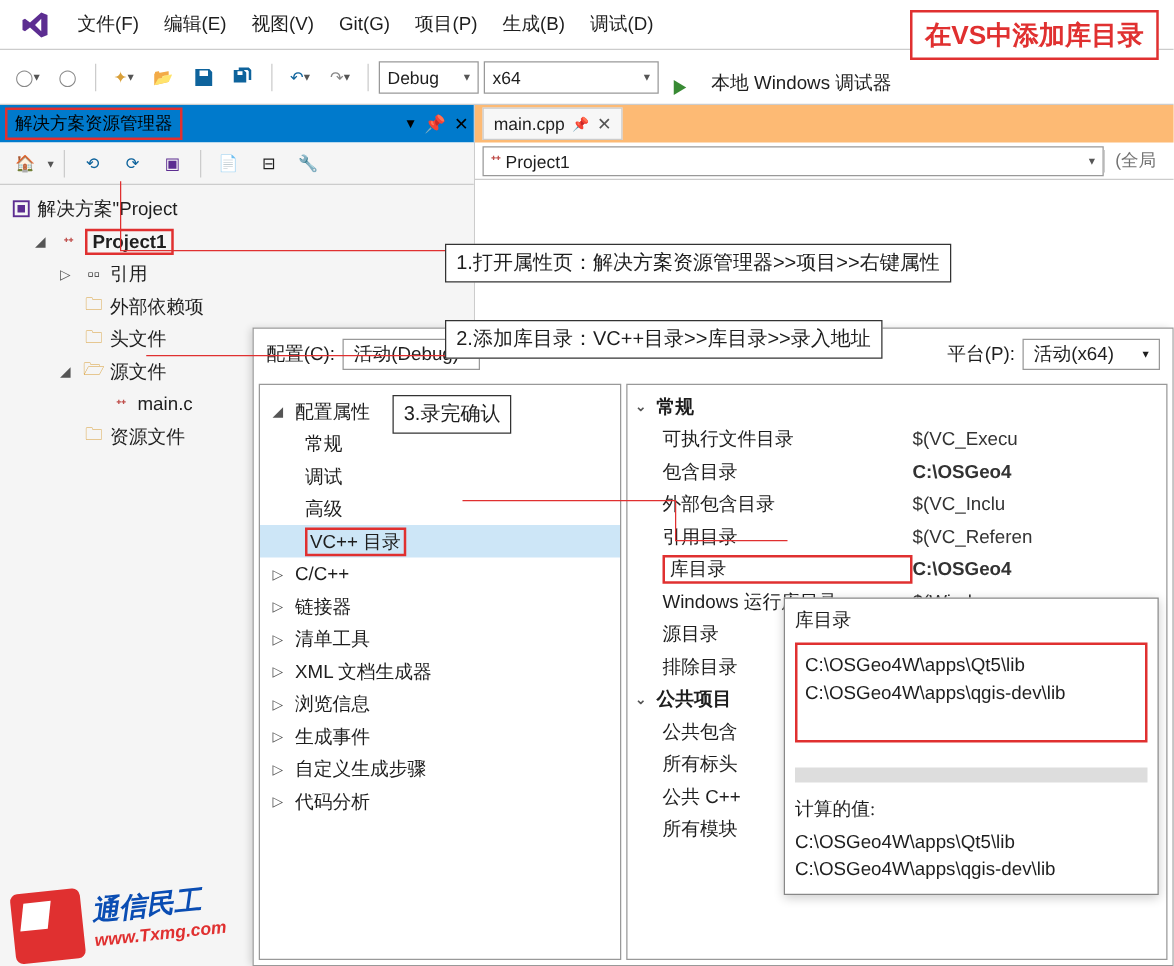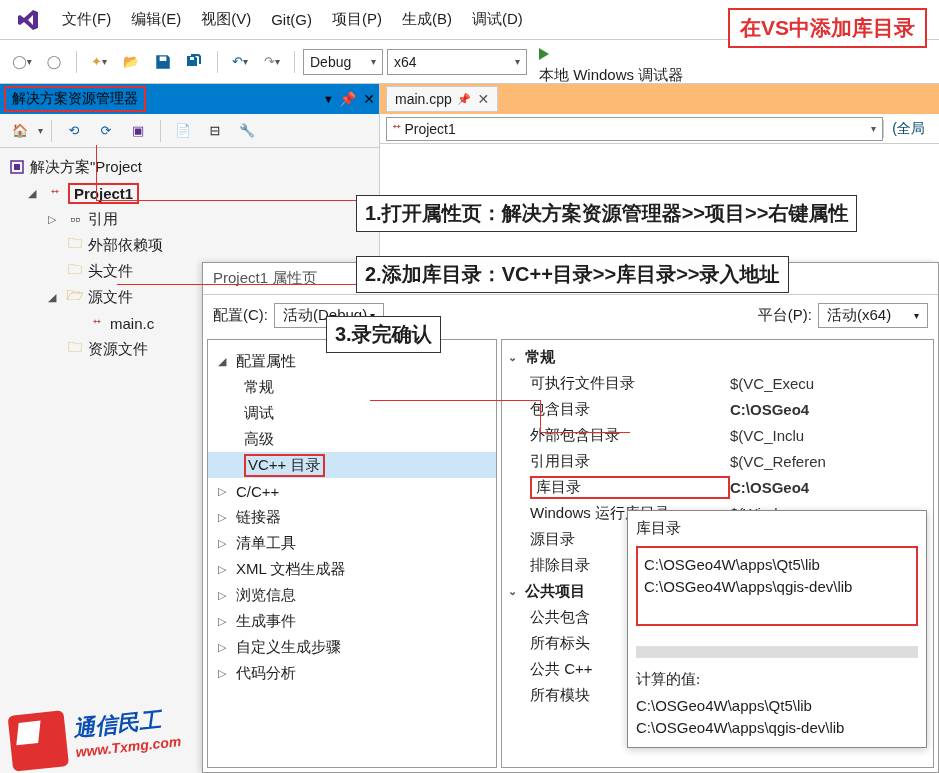--- a/index.html
+++ b/index.html
@@ -12,21 +12,21 @@
 
 
 .annot-topright { position: absolute; top: 8px; right: 12px; border: 2px solid #e03030; color: #e03030; font-size: 21px; font-weight: bold; padding: 4px 10px; background: #fff; }
 
 
 .toolbar { display: flex; align-items: center; height: 44px; border-bottom: 1px solid #ccc; padding: 0 8px; gap: 4px; }
 .tb-btn { width: 28px; height: 28px; display: flex; align-items: center; justify-content: center; border: 1px solid transparent; }
 .tb-sep { width: 1px; height: 22px; background: #ccc; margin: 0 4px; }
 .tb-dropdown { display: flex; align-items: center; border: 1px solid #999; height: 26px; padding: 0 6px; font-size: 14px; background: #fff; min-width: 80px; }
 .tb-dropdown .chev { margin-left: auto; font-size: 10px; color: #555; }
-.play-btn { display: flex; align-items: flex-start; gap: 6px; padding: 0 8px; height: 28px; font-size: 15px; flex-direction: column; }
+.play-btn { display: flex; align-items: flex-end; gap: 20px; padding: 0 8px; height: 28px; font-size: 15px; }
 .play-tri { width: 0; height: 0; border-left: 10px solid #388a34; border-top: 6px solid transparent; border-bottom: 6px solid transparent; }
 
 
 .main-area { display: flex; height: calc(100% - 84px); position: relative; }
 
 
 .sol-panel { width: 380px; display: flex; flex-direction: column; border-right: 1px solid #ccc; }
 .sol-header { background: #007acc; color: #000000; height: 30px; display: flex; align-items: center; padding: 0 4px; font-size: 14px; }
 .sol-header-title { border: 2px solid #e03030; padding: 2px 6px; }
 .sol-header-icons { margin-left: auto; display: flex; gap: 6px; align-items: center; }
@@ -43,21 +43,21 @@
 
 
 .editor-area { flex: 1; display: flex; flex-direction: column; }
 .ed-tabs { height: 30px; display: flex; align-items: center; padding: 0 6px; background: #fdba74; }
 .ed-tab { display: flex; align-items: center; gap: 6px; padding: 4px 8px; background: #f7f7f7; border: 1px solid #ccc; font-size: 14px; }
 .ed-tab .pin { font-size: 11px; color: #777; }
 .ed-tab .close { font-size: 14px; color: #555; }
 .ed-nav { height: 30px; display: flex; align-items: center; padding: 0 6px; border-bottom: 1px solid #ccc; }
 .ed-nav-box { flex: 1; border: 1px solid #999; height: 24px; display: flex; align-items: center; padding: 0 6px; font-size: 14px; }
 .ed-nav-icon { color: #c0504d; font-weight: bold; font-size: 11px; margin-right: 4px; }
-.ed-side { width: 50px; border-left: 1px solid #ccc; display: flex; align-items: center; justify-content: center; font-size: 14px; color: #0c4a6e; }
+.ed-side { width: 50px; border-left: 1px solid #ccc; display: flex; align-items: center; justify-content: center; font-size: 14px; color: #737373; }
 
 
 .prop-dialog { position: absolute; left: 202px; top: 178px; right: 0; bottom: 0; background: #fff; border: 1px solid #999; box-shadow: -2px 0 6px rgba(0,0,0,.15); display: flex; flex-direction: column; z-index: 5; }
 .prop-title { height: 32px; display: flex; align-items: center; padding: 0 10px; font-size: 15px; color: #555; border-bottom: 1px solid #ccc; }
 .prop-config { height: 40px; display: flex; align-items: center; padding: 0 10px; gap: 6px; font-size: 15px; }
 .prop-config .dd { border: 1px solid #999; padding: 2px 8px; display: flex; align-items: center; min-width: 110px; }
 .prop-config .dd .chev { margin-left: auto; font-size: 10px; }
 .prop-body { flex: 1; display: flex; }
 .prop-tree { width: 290px; border: 1px solid #999; margin: 4px; padding: 8px 0; font-size: 15px; overflow: hidden; }
 .prop-tree-row { display: flex; align-items: center; height: 26px; padding-left: 10px; gap: 6px; }
@@ -77,21 +77,21 @@
 
 .lib-popup { position: absolute; right: 6px; top: 170px; width: 300px; background: #fff; border: 1px solid #888; box-shadow: 0 2px 8px rgba(0,0,0,.2); padding: 8px; font-size: 15px; z-index: 8; }
 .lib-popup-title { font-size: 15px; margin-bottom: 8px; }
 .lib-paths { border: 2px solid #e03030; padding: 6px; margin-bottom: 20px; min-height: 80px; }
 .lib-paths div { line-height: 22px; }
 .lib-scroll { height: 12px; background: #ddd; margin-bottom: 12px; }
 .lib-calc-label { font-size: 15px; margin-bottom: 6px; font-family: Liberation Serif, serif; }
 .lib-calc { font-size: 15px; line-height: 22px; }
 
 
-.annot-num { position: absolute; background: #fff; border: 1px solid #333; padding: 4px 8px; font-size: 20px; z-index: 20; white-space: nowrap; font-weight: bold; }
+.annot-num { position: absolute; background: #fff; border: 1px solid #333; padding: 4px 8px; font-size: 16px; z-index: 20; white-space: nowrap; }
 
 
 .redline { position: absolute; background: #e03030; z-index: 15; }
 
 
 .watermark { position: absolute; left: 10px; bottom: 10px; z-index: 30; display: flex; align-items: center; gap: 8px; transform: rotate(-6deg); }
 .wm-logo { width: 56px; height: 56px; background: #e03030; border-radius: 6px; position: relative; }
 .wm-logo::before { content:""; position:absolute; top:8px; left:8px; width:22px; height:22px; background:#fff; transform: skewX(-12deg); }
 .wm-text { display:flex; flex-direction:column; font-weight:bold; }
 .wm-cn { color:#0a4db3; font-size:22px; font-style: italic; }
@@ -260,21 +260,20 @@
       <div class="ed-nav-box">
         <span class="ed-nav-icon">⁺⁺</span>
         <span>Project1</span>
         <span class="chev-down" style="margin-left:auto">▾</span>
       </div>
       <div class="ed-side">(全局</div>
     </div>
   </div>
 
   <div class="prop-dialog">
-    <div class="prop-title">Project1 属性页</div>
     <div class="prop-config">
       <span>配置(C):</span>
       <div class="dd">
           <span>活动(Debug)</span>
           <span class="chev">▾</span>
         </div>
       <span style="margin-left:auto">平台(P):</span>
       <div class="dd">
           <span>活动(x64)</span>
           <span class="chev">▾</span>
@@ -397,21 +396,21 @@
           </div>
         </div>
       </div>
     </div>
   </div>
 
 </div>
 
 <div class="annot-num" style="left:356px; top:195px;">1.打开属性页：解决方案资源管理器&gt;&gt;项目&gt;&gt;右键属性</div>
 <div class="annot-num" style="left:356px; top:256px;">2.添加库目录：VC++目录&gt;&gt;库目录&gt;&gt;录入地址</div>
-<div class="annot-num" style="left:326px; top:316px;">3.录完确认</div>
+<div class="annot-num" style="left:314px; top:316px;">3.录完确认</div>
 
 <div class="redline" style="left:96px; top:145px; width:1px; height:55px;"></div>
 <div class="redline" style="left:96px; top:200px; width:260px; height:1px;"></div>
 <div class="redline" style="left:117px; top:284px; width:240px; height:1px;"></div>
 <div class="redline" style="left:370px; top:400px; width:170px; height:1px;"></div>
 <div class="redline" style="left:540px; top:400px; width:1px; height:32px;"></div>
 <div class="redline" style="left:540px; top:432px; width:90px; height:1px;"></div>
 
 <div class="watermark">
   <div class="wm-logo"></div>

